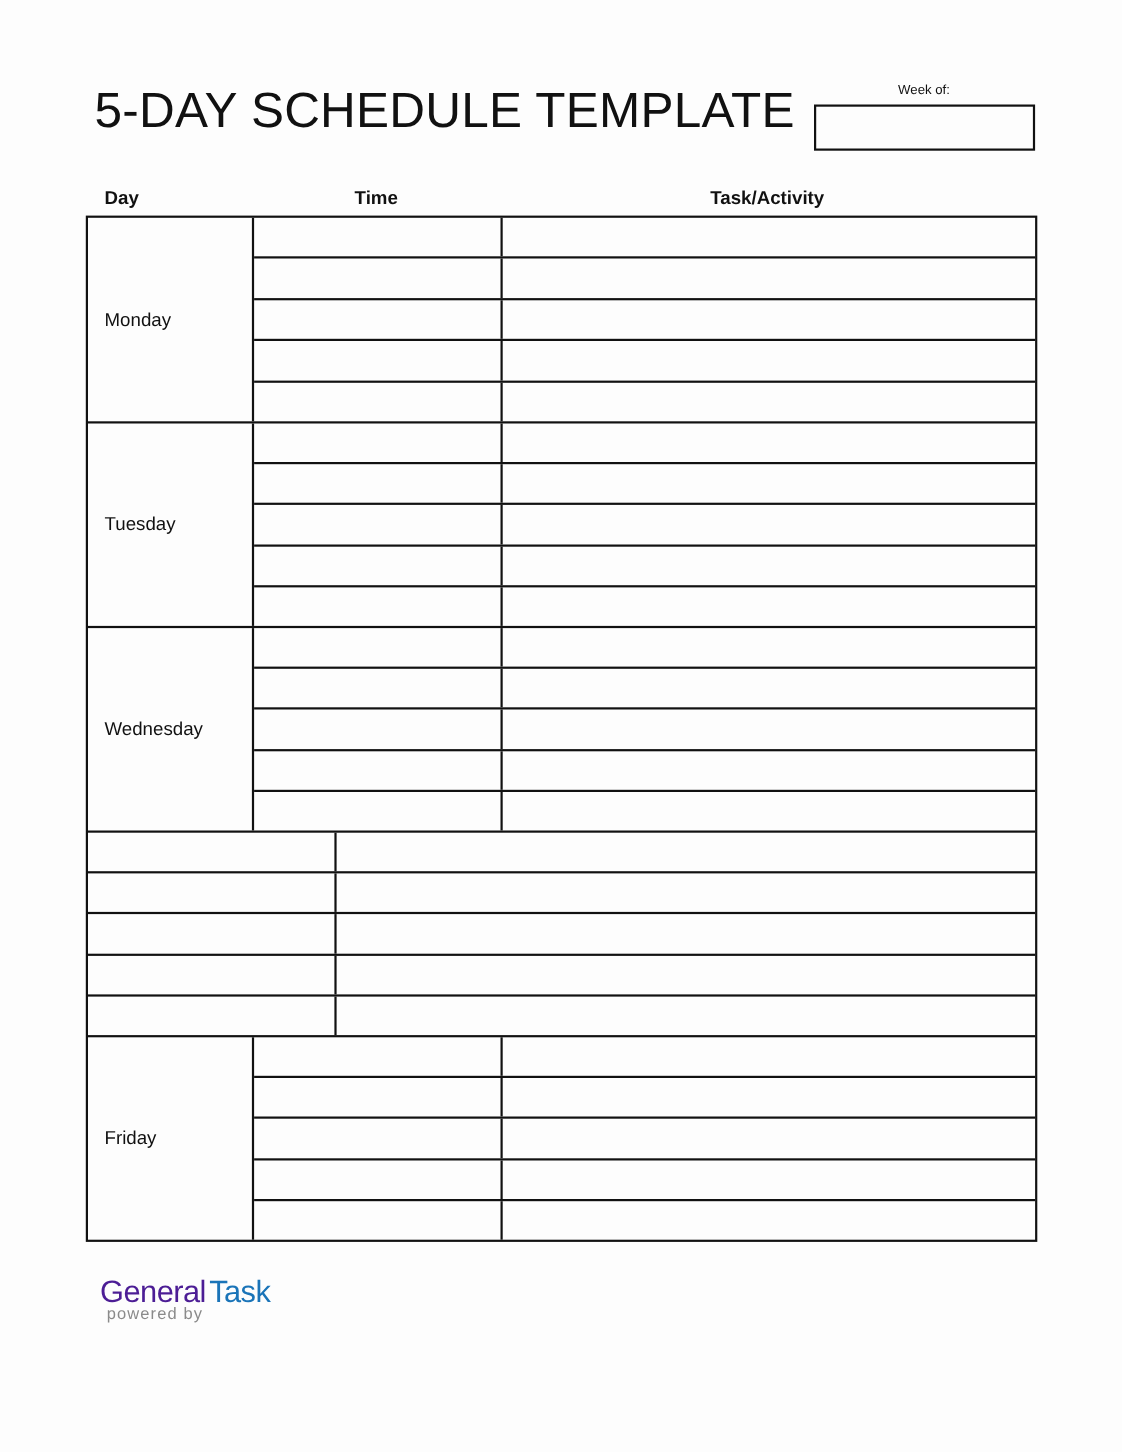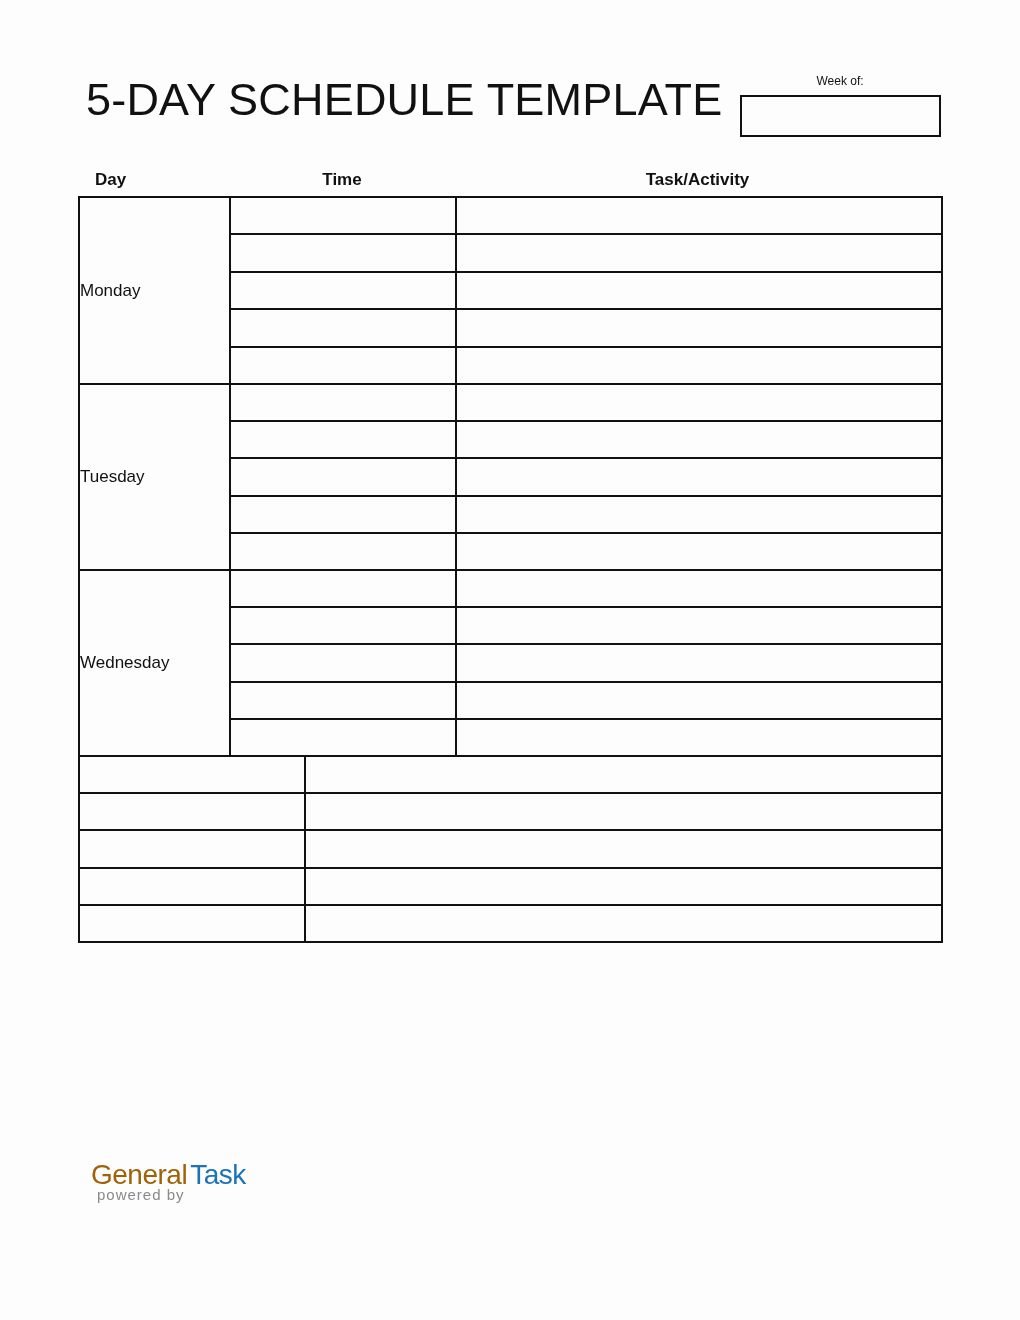--- a/index.html
+++ b/index.html
@@ -7,29 +7,29 @@
   .title { position: absolute; left: 86px; top: 74px; font-size: 45px; font-weight: 400; letter-spacing: 0.2px; color: #111; white-space: nowrap; line-height: 52px; }
   .week-label { position: absolute; left: 740px; width: 200px; top: 74px; text-align: center; font-size: 12px; font-weight: 400; }
   .week-box { position: absolute; left: 740px; top: 95px; width: 197px; height: 38px; border: 2px solid #111; background: #fdfdfd; box-sizing: content-box; }
   .col-head { position: absolute; top: 170px; font-size: 17px; font-weight: 700; line-height: 20px; }
   .h-day { left: 95px; }
   .h-time { left: 229px; width: 226px; text-align: center; }
   .h-task { left: 455px; width: 485px; text-align: center; }
   .table { position: absolute; left: 78px; top: 196px; width: 861px; border: 2px solid #111; border-top-width: 2px; box-sizing: content-box; }
   .day-block { display: flex; border-top: 2px solid #111; height: 184px; }
   .day-block:first-child { border-top: none; height: 185px; }
-  .day-cell { width: 149px; border-right: 2px solid #111; display: flex; align-items: center; padding-left: 0; box-sizing: border-box; font-size: 17px; width: 151px; }
+  .day-cell { width: 149px; border-right: 2px solid #111; display: flex; align-items: center; padding-left: 15px; box-sizing: border-box; font-size: 17px; width: 151px; }
   .slots { flex: 1; display: flex; flex-direction: column; }
   .slot { flex: 1; display: flex; border-top: 2px solid #111; }
   .slot:first-child { border-top: none; }
   .slot-time { width: 224px; border-right: 2px solid #111; box-sizing: content-box; }
   .slot-task { flex: 1; }
   .powered { position: absolute; left: 97px; top: 1140px; font-size: 15px; color: #8a8a8a; letter-spacing: 1px; margin-top: 46px; }
   .brand { position: absolute; left: 91px; top: 1158px; font-size: 28px; line-height: 34px; letter-spacing: -0.5px; }
-  .brand .g { color: #a16207; }
+  .brand .g { color: #4c1d95; }
   .brand .b { color: #1a74b8; margin-left: 3px; }
 </style>
 </head>
 <body>
 
 <div class="title">5-DAY SCHEDULE TEMPLATE</div>
 <div class="week-label">Week of:</div>
 <div class="week-box"></div>
 
 <div class="col-head h-day">Day</div>
@@ -129,16 +129,41 @@
       <div class="slot">
           <div class="slot-time"></div>
           <div class="slot-task"></div>
         </div>
       <div class="slot">
           <div class="slot-time"></div>
           <div class="slot-task"></div>
         </div>
     </div>
   </div>
+  <div class="day-block">
+    <div class="day-cell">Friday</div>
+    <div class="slots">
+      <div class="slot">
+          <div class="slot-time"></div>
+          <div class="slot-task"></div>
+        </div>
+      <div class="slot">
+          <div class="slot-time"></div>
+          <div class="slot-task"></div>
+        </div>
+      <div class="slot">
+          <div class="slot-time"></div>
+          <div class="slot-task"></div>
+        </div>
+      <div class="slot">
+          <div class="slot-time"></div>
+          <div class="slot-task"></div>
+        </div>
+      <div class="slot">
+          <div class="slot-time"></div>
+          <div class="slot-task"></div>
+        </div>
+    </div>
+  </div>
 </div>
 
 <div class="powered">powered by</div>
 <div class="brand"><span class="g">General</span><span class="b">Task</span></div>
 
 </body></html>

